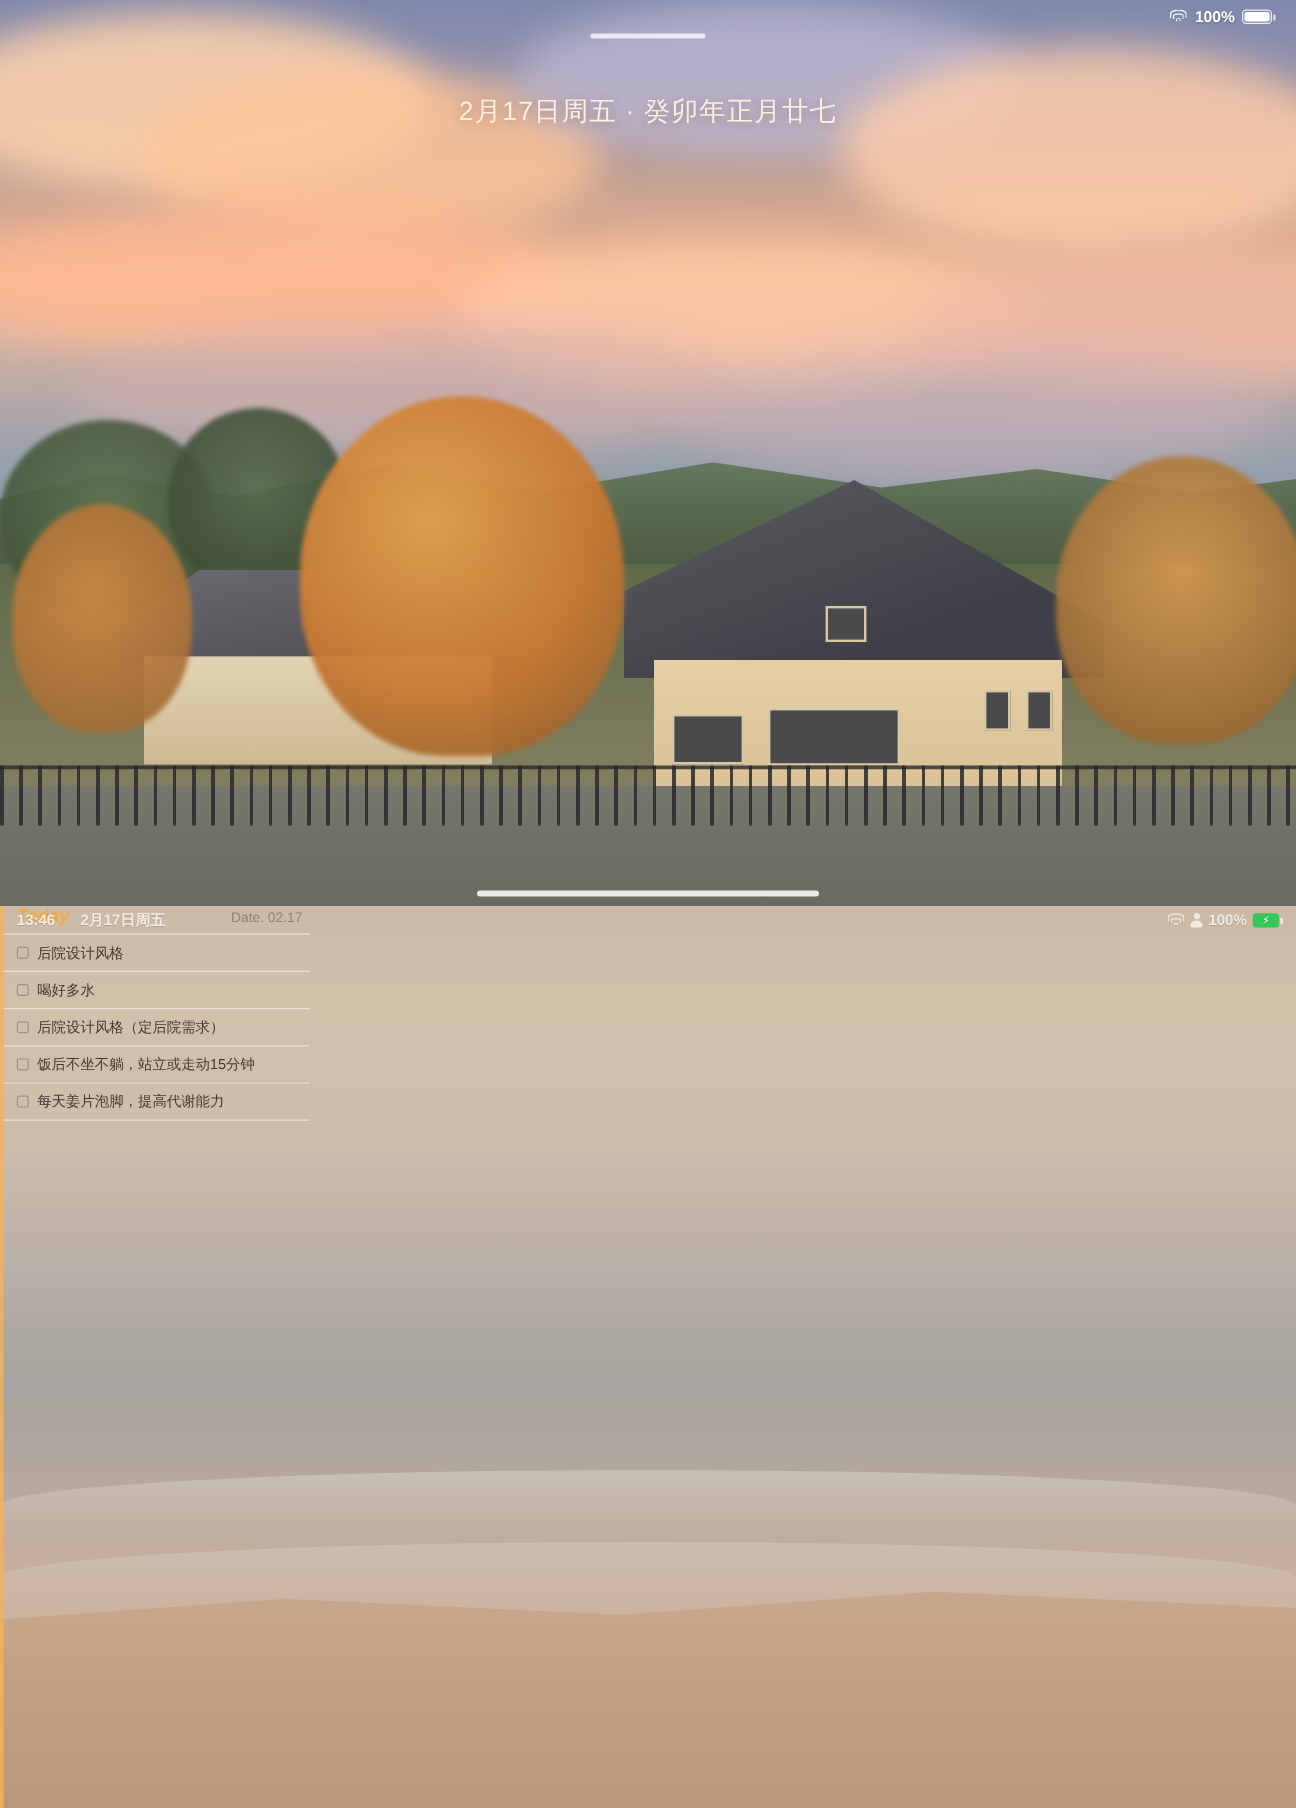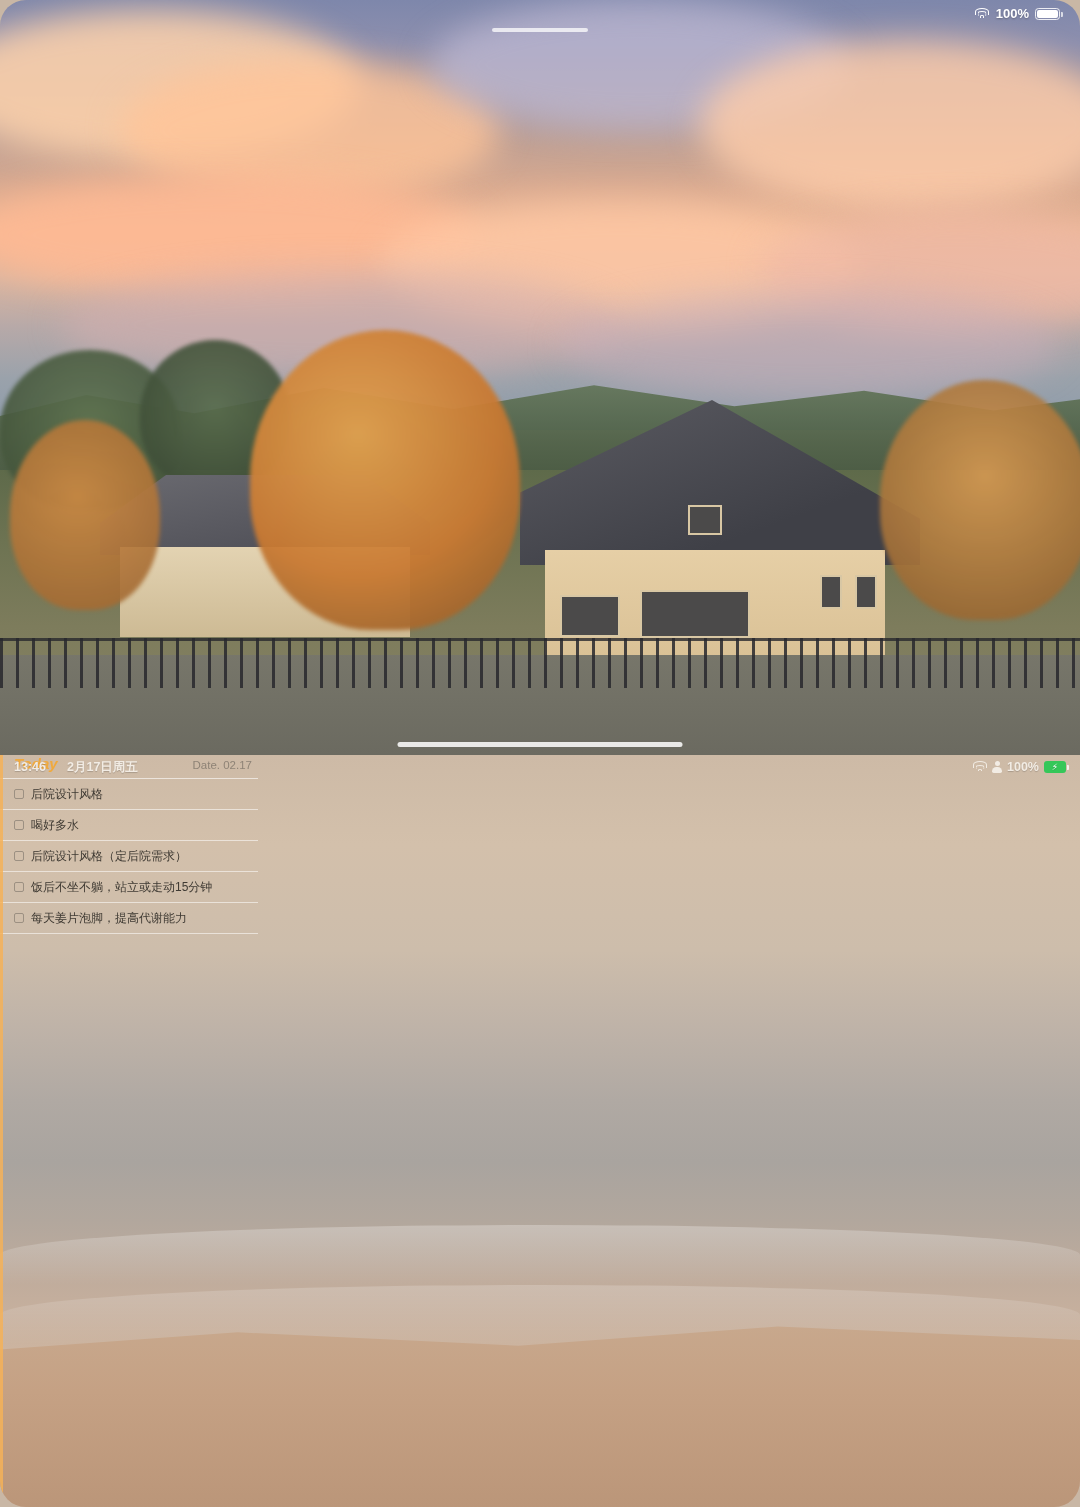--- a/index.html
+++ b/index.html
@@ -1,21 +1,21 @@
 <!DOCTYPE html>
 <html><head>
 <meta charset="utf-8">
 <style>
   * { box-sizing: border-box; margin: 0; padding: 0; }
   html, body {
     width: 1080px; height: 1507px;
     font-family: "Liberation Sans", "DejaVu Sans", sans-serif;
     overflow: hidden; background: #c9b7a5;
   }
-  #screen { position: relative; width: 1080px; height: 1507px; overflow: hidden; border-radius: 26px; }
+  #screen { position: relative; width: 1080px; height: 1507px; overflow: hidden; }
 
   
   #lockscreen {
     position: absolute; left: 0; top: 0; width: 1080px; height: 755px;
     overflow: hidden;
   }
   .ls-sky {
     position: absolute; left: 0; top: 0; width: 1080px; height: 430px;
     background: linear-gradient(180deg,
       #7e87ab 0%, #8d8fae 10%, #a3969f 22%,
@@ -243,20 +243,21 @@
           <i></i>
           <i></i>
         </span>
       <span>100%</span>
       <span class="batt-shell">
           <span class="batt-fill"></span>
         </span>
     </div>
     <div class="ls-notch"></div>
 
+    <div class="ls-date">2月17日周五 · 癸卯年正月廿七</div>
     <div class="ls-handle"></div>
   </div>
 
   <div id="homescreen">
     <div class="hs-wave" style="top:470px;"></div>
     <div class="hs-wave" style="top:530px; opacity:.35;"></div>
     <div class="hs-sand"></div>
 
     <div class="hs-status">
       <span class="left">

